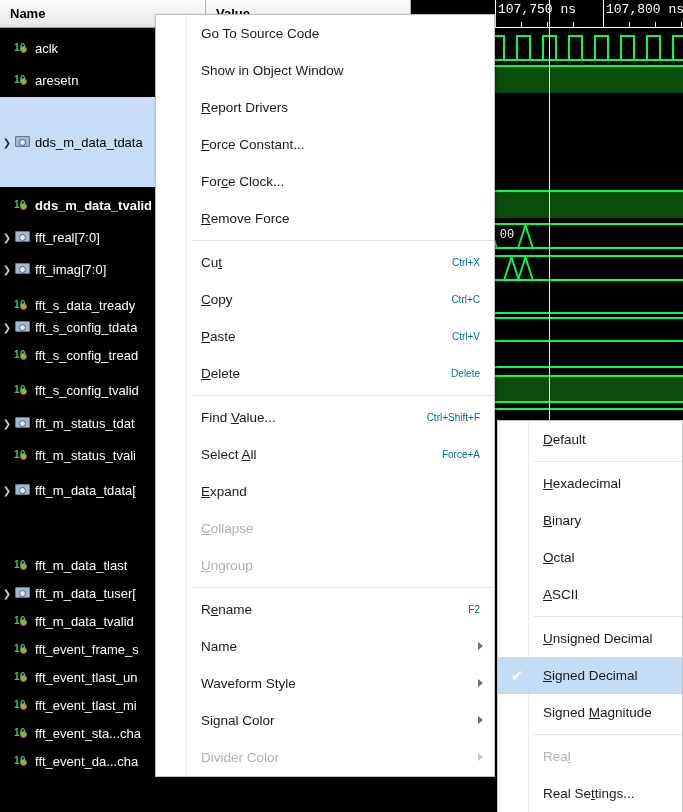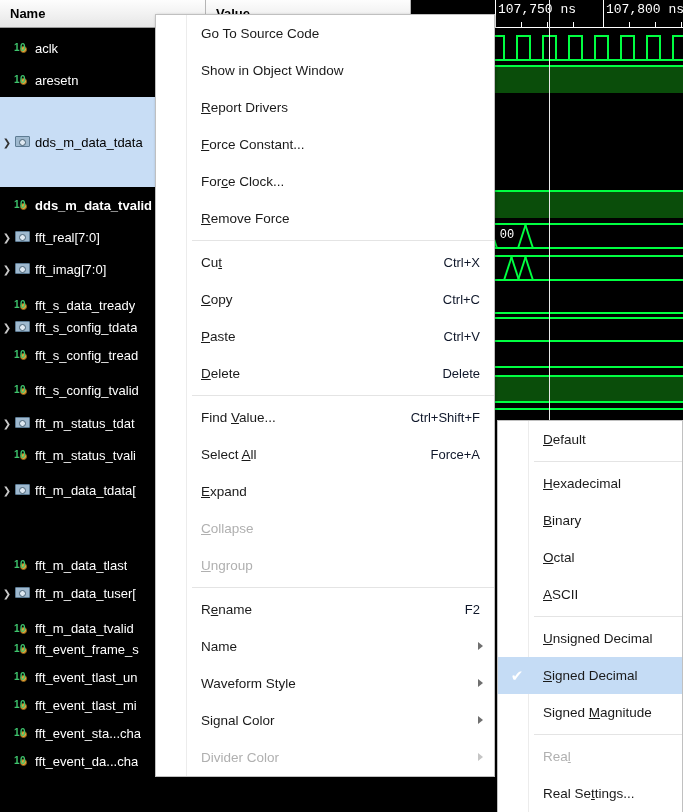--- a/index.html
+++ b/index.html
@@ -67,21 +67,21 @@
 
   
   .menu { position:absolute; background:#fff; border:1px solid #c0c0c0;
           box-shadow:1px 1px 3px rgba(0,0,0,.28); }
   .menu .gutter { position:absolute; left:0; top:0; bottom:0; width:31px; background:#fff;
                   border-right:1px solid #ececec; }
   .mi { position:relative; height:37px; line-height:37px; padding-left:45px; padding-right:14px;
         font-size:13.5px; color:#1a1a1a; white-space:nowrap; }
   .mi.dis { color:#b0b0b0; }
   .mi.hl  { background:#c5dcf5; }
-  .mi .acc { position:absolute; right:14px; top:0; line-height:37px; color:#0f172a; font-size:13px; }
+  .mi .acc { position:absolute; right:14px; top:0; line-height:37px; color:#0369a1; font-size:10px; }
   .mi .arw { position:absolute; right:11px; top:14px; width:0; height:0;
              border-left:5px solid #6f6f6f; border-top:4px solid transparent; border-bottom:4px solid transparent; }
   .mi.dis .arw { border-left-color:#c5c5c5; }
   .mi .chk { position:absolute; left:8px; top:0; width:22px; line-height:37px; text-align:center;
              color:#fff; font-size:15px; }
   .sep { height:1px; background:#e4e4e4; margin:3px 0 3px 36px; }
   .u { text-decoration:underline; }
 
   #mainmenu  { left:155px; top:14px; width:340px; }
   #submenu   { left:497px; top:420px; width:186px; }
@@ -197,21 +197,21 @@
         </span>
         <span class="lbl">fft_m_data_tlast</span>
       </div>
       <div class="row" style="top: 550px;">
         <span class="arrow">❯</span>
         <span class="ico bus">
           <i></i>
         </span>
         <span class="lbl">fft_m_data_tuser[</span>
       </div>
-      <div class="row" style="top: 578px; align-items: flex-end;">
+      <div class="row" style="top: 578px;">
         <span class="arrow"></span>
         <span class="ico logic">
           <i></i>
         </span>
         <span class="lbl">fft_m_data_tvalid</span>
       </div>
       <div class="row" style="top: 606px;">
         <span class="arrow"></span>
         <span class="ico logic">
           <i></i>

